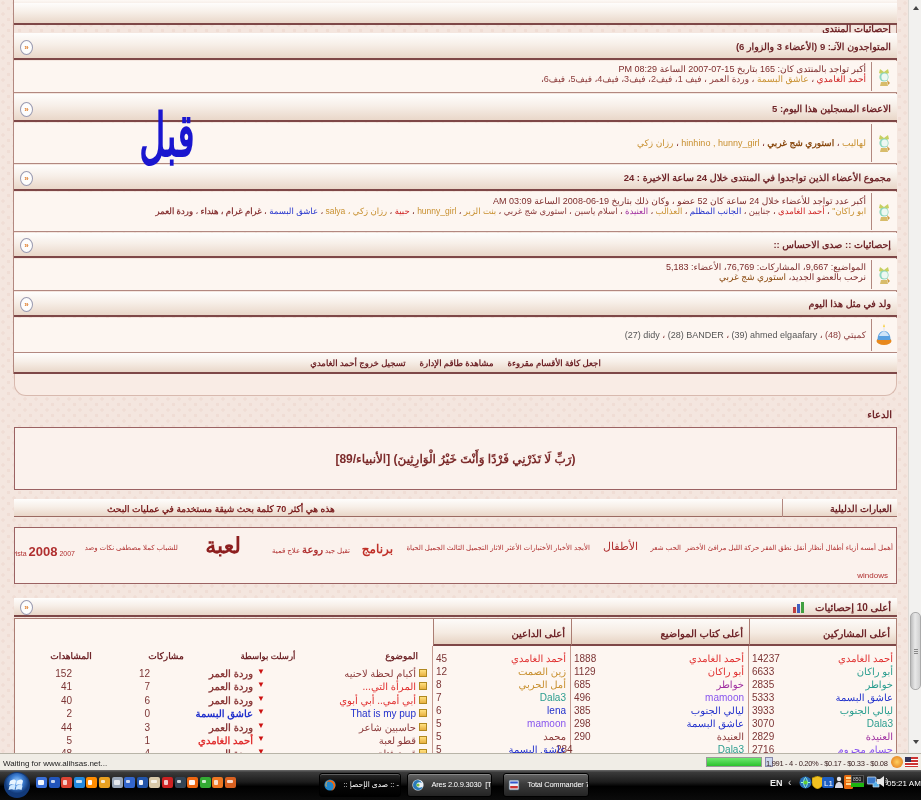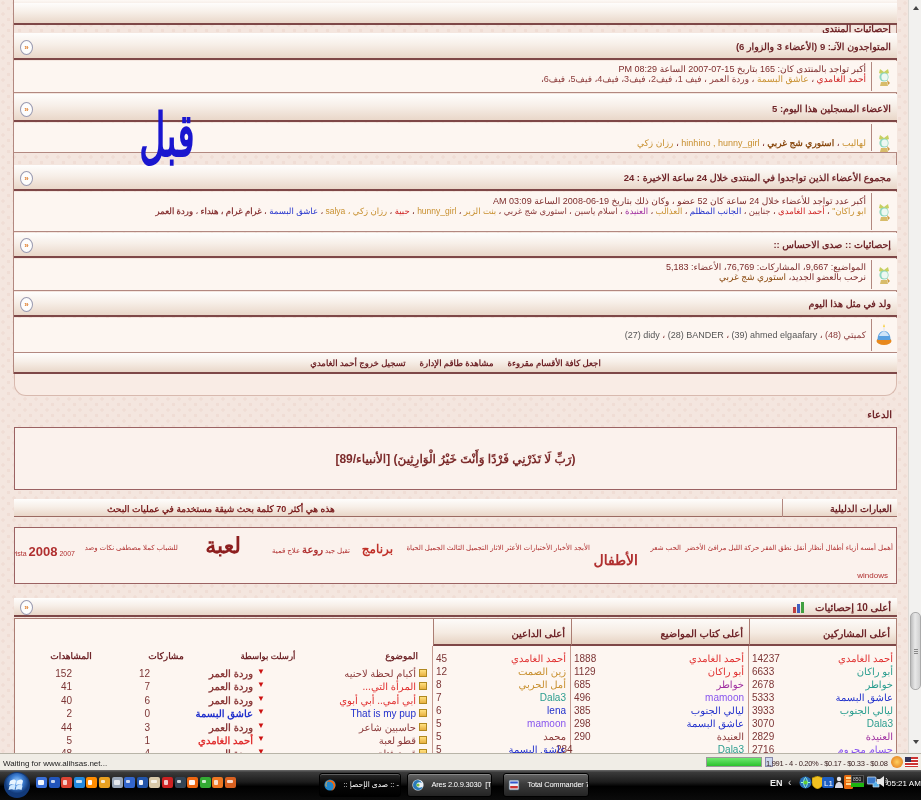--- a/index.html
+++ b/index.html
@@ -40,21 +40,21 @@
           <ellipse cx="8.6" cy="10" rx="3.2" ry="3.6" fill="#eef8f2"></ellipse>
           <path d="M5 15h6l1 4H4z" fill="#d8bc6a"></path>
           <path d="M11 13l3 3-2 2z" fill="#cc9a40"></path>
         </svg></div>
     <div class="rtxt" style="top:3px">أكبر تواجد بالمنتدى كان: 165 بتاريخ <span dir="ltr">2007-07-15</span> الساعة 08:29 PM<br>
     <span class="rd">أحمد الغامدي</span> ، <span class="gd">عاشق البسمة</span> ، <span class="m">وردة العمر ، فيف 1، فيف2، فيف3، فيف4، فيف5، فيف6،</span></div>
   </div>
 
   <div class="hd" style="top:94px;height:28px;padding-top:9px">الاعضاء المسجلين هذا اليوم: 5<span class="oval" style="top:8px">«</span></div>
 
-  <div class="row" style="top:123px;height:30px">
+  <div class="row" style="top:123px;height:41px">
     <div class="icell"><svg width="16" height="20" style="margin:9px 0 0 4px" viewBox="0 0 16 20">
           <path d="M4 2l4 3 4-3 1 4-5 2-5-2z" fill="#c8d060"></path>
           <circle cx="8" cy="10" r="4.6" fill="#8fd8c0"></circle>
           <ellipse cx="8.6" cy="10" rx="3.2" ry="3.6" fill="#eef8f2"></ellipse>
           <path d="M5 15h6l1 4H4z" fill="#d8bc6a"></path>
           <path d="M11 13l3 3-2 2z" fill="#cc9a40"></path>
         </svg></div>
     <div class="rtxt" style="top:15px"><span class="gd">لهاليب</span> ، <span class="br"><b>استوري شج غربي</b></span> ، <span class="gd">hinhino , hunny_girl</span> ، <span class="gd">رزان زكي</span></div>
   </div>
 
@@ -108,21 +108,21 @@
   <div class="abs" style="left:14px;top:452px;width:883px;text-align:center;direction:rtl;font-size:12px;font-weight:bold;color:#7c2b2b">(رَبِّ لَا تَذَرْنِي فَرْدًا وَأَنْتَ خَيْرُ الْوَارِثِينَ) [الأنبياء/89]</div>
 
   <div class="hd" style="top:499px;height:18px;padding:0;border-bottom:1px solid #9b6a62">
      <div class="abs" style="right:0;top:0;width:115px;height:18px;border-left:1px solid #b28880;padding-top:4px;padding-right:5px">العبارات الدليلية</div>
      <div class="abs" style="left:93px;top:5px;font-size:9px;color:#7c2020;direction:rtl">هذه هي أكثر 70 كلمة بحث شيقة مستخدمة في عمليات البحث</div>
   </div>
 
   <div class="abs" style="left:14px;top:527px;width:883px;height:57px;background:#fbf2ed;border:1px solid #9b6262;overflow:hidden">
     <div class="tg" style="right:3px;top:16px">أهمل أمسه أزياء أطفال أنظار أنقل نطق الفقر حركة الليل مرافئ الأخضر</div>
     <div class="tg" style="right:215px;top:16px">الحب شعر</div>
-      <div class="tg" style="right:258px;top:24px;font-size:14px;font-weight:bold">الأطفال</div>
+      <div class="tg" style="right:258px;top:12px;font-size:11px;font-weight:normal">الأطفال</div>
     <div class="tg" style="right:306px;top:16px">الأبجد الأخبار الأختبارات الأعثر الاثار التجميل الثالث الجميل الحياة</div>
     <div class="tg" style="right:503px;top:14px;font-size:12px;font-weight:bold;color:#c03028">برنامج</div>
     <div class="tg" style="right:546px;top:16px">تقيل جيد <b style="font-size:10px">روعة</b> علاج قمية</div>
     <div class="tg" style="right:655px;top:5px;font-size:22px;font-weight:bold;color:#8d1f1f">لعبة</div>
     <div class="tg" style="right:718px;top:16px">للشباب كملا مصطفى نكات وصد</div>
     <div class="tg" style="right:821px;top:16px">2007 <b style="font-size:13px">2008</b> vista</div>
     <div class="tg" style="right:8px;top:43px;font-size:8px">windows</div>
   </div>
 
   <div class="abs" style="left:107px;top:100px;width:120px;height:74px;color:#1a16cf;font-weight:bold;font-size:60px;transform:scaleX(0.6);direction:rtl;text-align:center">قبل</div>
@@ -148,21 +148,21 @@
   <div class="sh" style="left:343px;width:75px;text-align:right">الموضوع</div>
   <div class="sh" style="left:233px;width:70px;white-space:nowrap;font-size:8.5px">أرسلت بواسطة</div>
   <div class="sh" style="left:142px;width:48px;white-space:nowrap">مشاركات</div>
   <div class="sh" style="left:42px;width:58px;white-space:nowrap">المشاهدات</div>
   <div id="t10">
       <div style="position: absolute; font-size: 10px; white-space: nowrap; right: 15px; top: 653px; direction: rtl; color: rgb(224, 48, 48);">أحمد الغامدي</div>
       <div style="position: absolute; font-size: 10px; white-space: nowrap; left: 752px; top: 653px; color: rgb(124, 53, 53);">14237</div>
       <div style="position: absolute; font-size: 10px; white-space: nowrap; right: 15px; top: 666px; direction: rtl; color: rgb(42, 157, 143);">أبو راكان</div>
       <div style="position: absolute; font-size: 10px; white-space: nowrap; left: 752px; top: 666px; color: rgb(124, 53, 53);">6633</div>
       <div style="position: absolute; font-size: 10px; white-space: nowrap; right: 15px; top: 679px; direction: rtl; color: rgb(42, 157, 143);">خواطر</div>
-      <div style="position: absolute; font-size: 10px; white-space: nowrap; left: 752px; top: 679px; color: rgb(124, 53, 53);">2678</div>
+      <div style="position: absolute; font-size: 10px; white-space: nowrap; left: 752px; top: 679px; color: rgb(124, 53, 53);">2835</div>
       <div style="position: absolute; font-size: 10px; white-space: nowrap; right: 15px; top: 692px; direction: rtl; color: rgb(34, 49, 204);">عاشق البسمة</div>
       <div style="position: absolute; font-size: 10px; white-space: nowrap; left: 752px; top: 692px; color: rgb(124, 53, 53);">5333</div>
       <div style="position: absolute; font-size: 10px; white-space: nowrap; right: 15px; top: 705px; direction: rtl; color: rgb(42, 157, 143);">ليالي الجنوب</div>
       <div style="position: absolute; font-size: 10px; white-space: nowrap; left: 752px; top: 705px; color: rgb(124, 53, 53);">3933</div>
       <div style="position: absolute; font-size: 10px; white-space: nowrap; right: 15px; top: 718px; direction: rtl; color: rgb(42, 157, 143);">Dala3</div>
       <div style="position: absolute; font-size: 10px; white-space: nowrap; left: 752px; top: 718px; color: rgb(124, 53, 53);">3070</div>
       <div style="position: absolute; font-size: 10px; white-space: nowrap; right: 15px; top: 731px; direction: rtl; color: rgb(160, 48, 160);">العنيدة</div>
       <div style="position: absolute; font-size: 10px; white-space: nowrap; left: 752px; top: 731px; color: rgb(124, 53, 53);">2829</div>
       <div style="position: absolute; font-size: 10px; white-space: nowrap; right: 15px; top: 744px; direction: rtl; color: rgb(136, 85, 238);">حسام محروم</div>
       <div style="position: absolute; font-size: 10px; white-space: nowrap; left: 752px; top: 744px; color: rgb(124, 53, 53);">2716</div>

